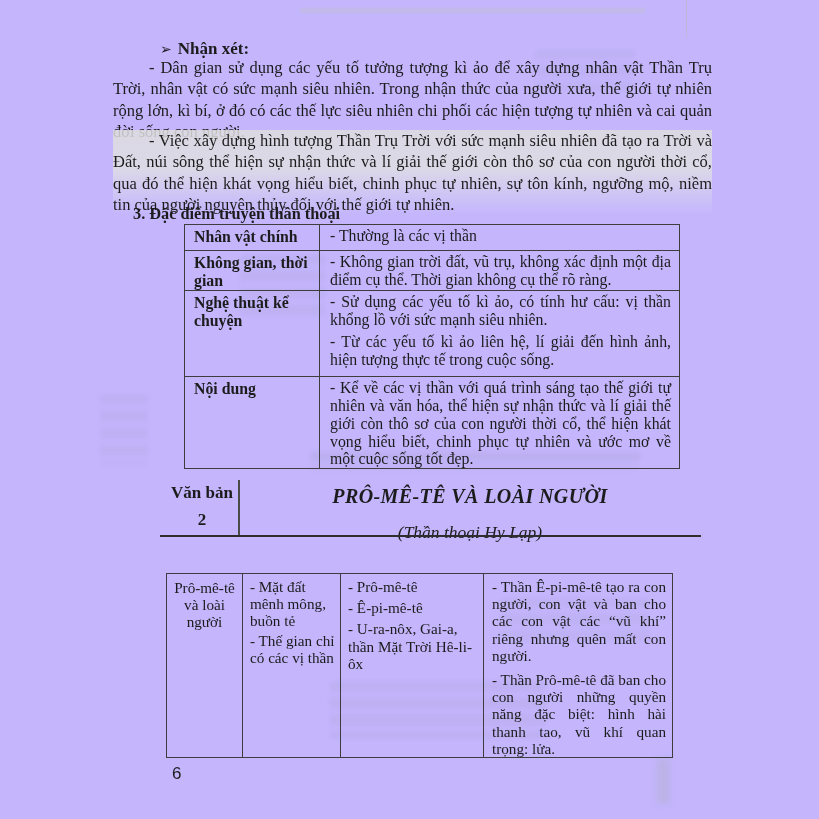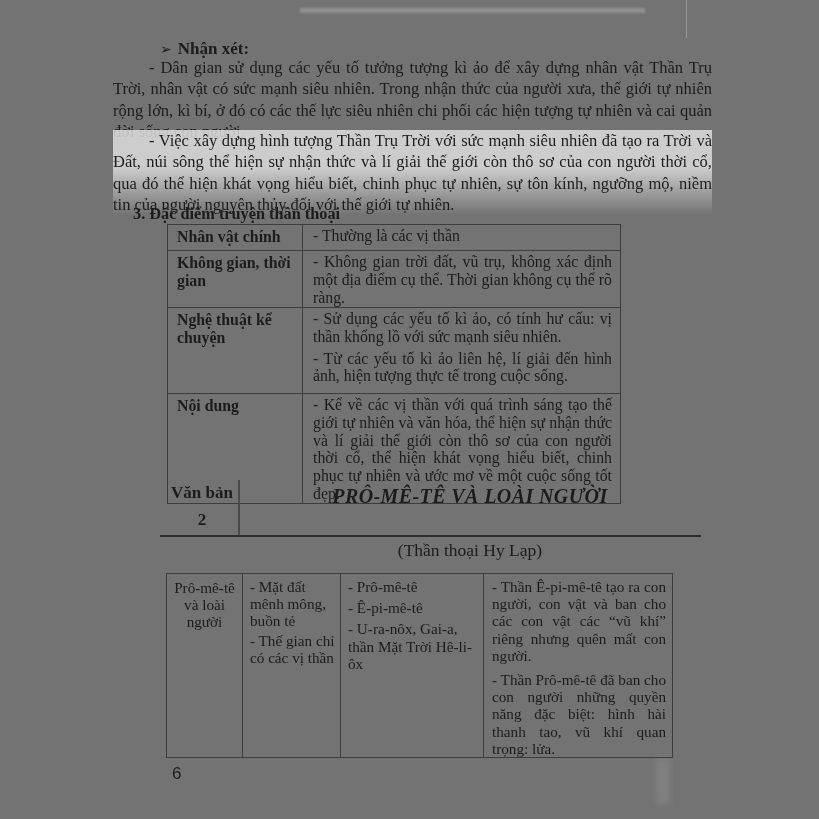--- a/index.html
+++ b/index.html
@@ -1,18 +1,18 @@
 <!DOCTYPE html>
 <html><head>
 <meta charset="utf-8">
 <style>
   html,body{margin:0;padding:0;background:#ffffff;}
   .page{
     position:relative;width:819px;height:819px;overflow:hidden;
-    background:#737373;
+    background:#c4b5fd;
     font-family:"Liberation Serif","DejaVu Serif",serif;
     color:#1c1c1c;
   }
   
   .review-heading{
     position:absolute;left:160px;top:38px;
     font-weight:bold;font-size:17px;line-height:21px;
   }
   .review-heading .arrow{font-family:"DejaVu Sans",sans-serif;font-size:14px;margin-right:6px;font-weight:normal;}
   .para{
@@ -25,21 +25,21 @@
                rgba(228,228,228,.35) 75%, rgba(230,230,230,0) 100%);
   }
   .sec-heading{
     position:absolute;font-weight:bold;font-size:16.3px;line-height:20px;white-space:nowrap;
   }
   #heading3{left:133px;top:204px;}
   #heading1{left:170px;top:549px;}
   
   table{border-collapse:collapse;table-layout:fixed;position:absolute;}
   td,th{border:1.5px solid #3d3d3d;vertical-align:top;}
-  #table1{left:167px;top:224px;width:454px;}
+  #table1{left:184px;top:224px;width:496px;}
   #table1 td{font-size:15.8px;line-height:17.9px;}
   .t1-label{font-weight:bold;padding:3px 6px 0 9px;}
   .t1-content{padding:2px 8px 0 10px;text-align:justify;margin-top:40px;}
   #table1 tr:nth-child(1){height:26px;}
   #table1 tr:nth-child(2){height:37px;}
   #table1 tr:nth-child(3){height:86px;}
   #table1 tr:nth-child(4){height:72px;}
   #table1 .cell-line + .cell-line{margin-top:4px;}
   #table2{left:166px;top:573px;width:506px;}
   #table2 th{
@@ -62,22 +62,22 @@
   .vb-number{
     position:absolute;left:166px;top:510px;width:72px;text-align:center;
     font-weight:bold;font-size:17px;
   }
   .vb-divider{position:absolute;left:238px;top:480px;width:1.5px;height:56px;background:#4a4a4a;}
   .vb-title{
     position:absolute;left:240px;top:485px;width:460px;text-align:center;
     font-weight:bold;font-style:italic;font-size:20px;letter-spacing:.4px;white-space:nowrap;
   }
   .vb-subtitle{
-    position:absolute;left:240px;top:540px;width:460px;text-align:center;
-    font-size:17.5px;
+    position:absolute;left:240px;top:522px;width:460px;text-align:center;
+    font-style:italic;font-size:17.5px;
   }
   .vb-rule{position:absolute;left:160px;top:535px;width:541px;height:2px;background:#2e2e2e;}
   
   .page-number{position:absolute;left:172px;top:764px;font-size:17px;
     font-family:"Liberation Sans","DejaVu Sans",sans-serif;}
   
   .ghost{
     position:absolute;border-radius:3px;filter:blur(2px);
     background:repeating-linear-gradient(180deg, rgba(120,120,120,.15) 0 8px, rgba(120,120,120,.04) 8px 17px);
   }

